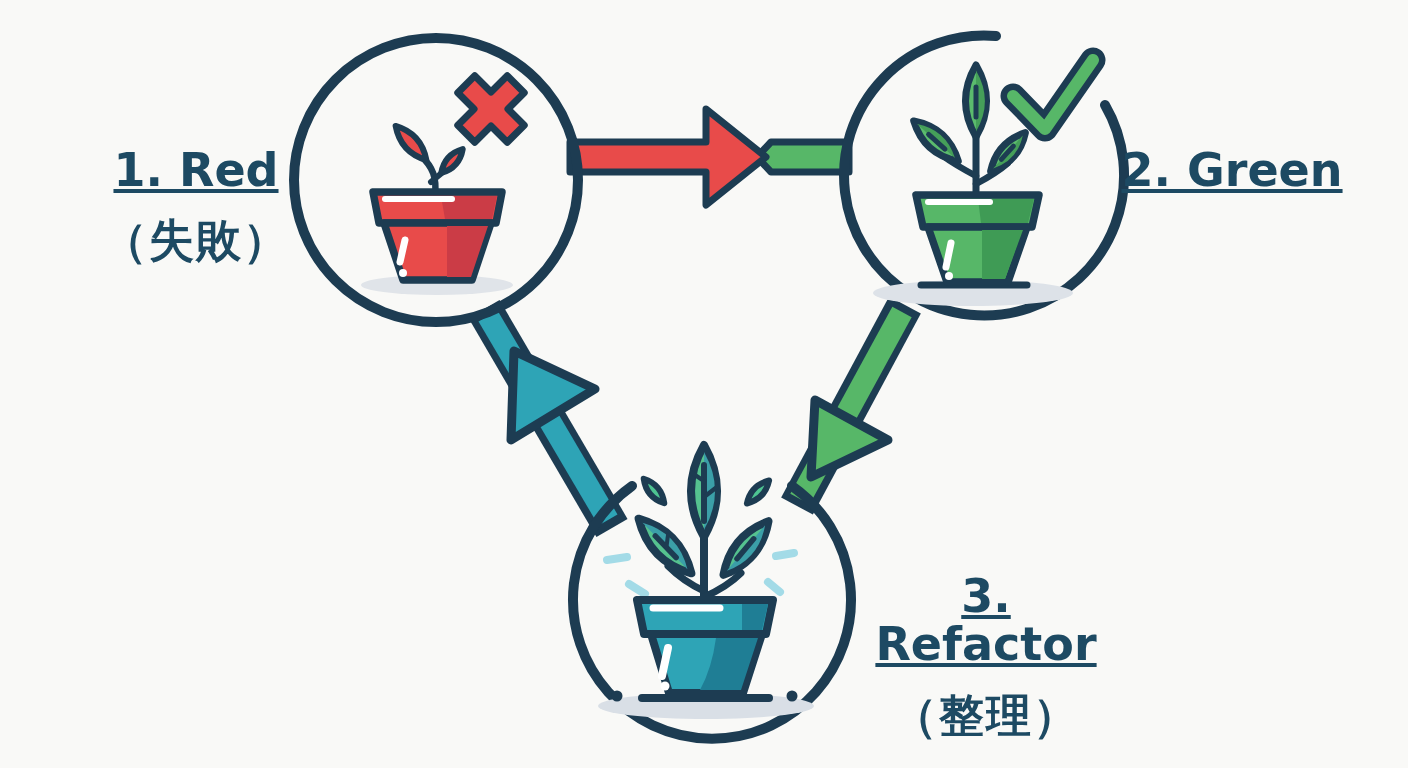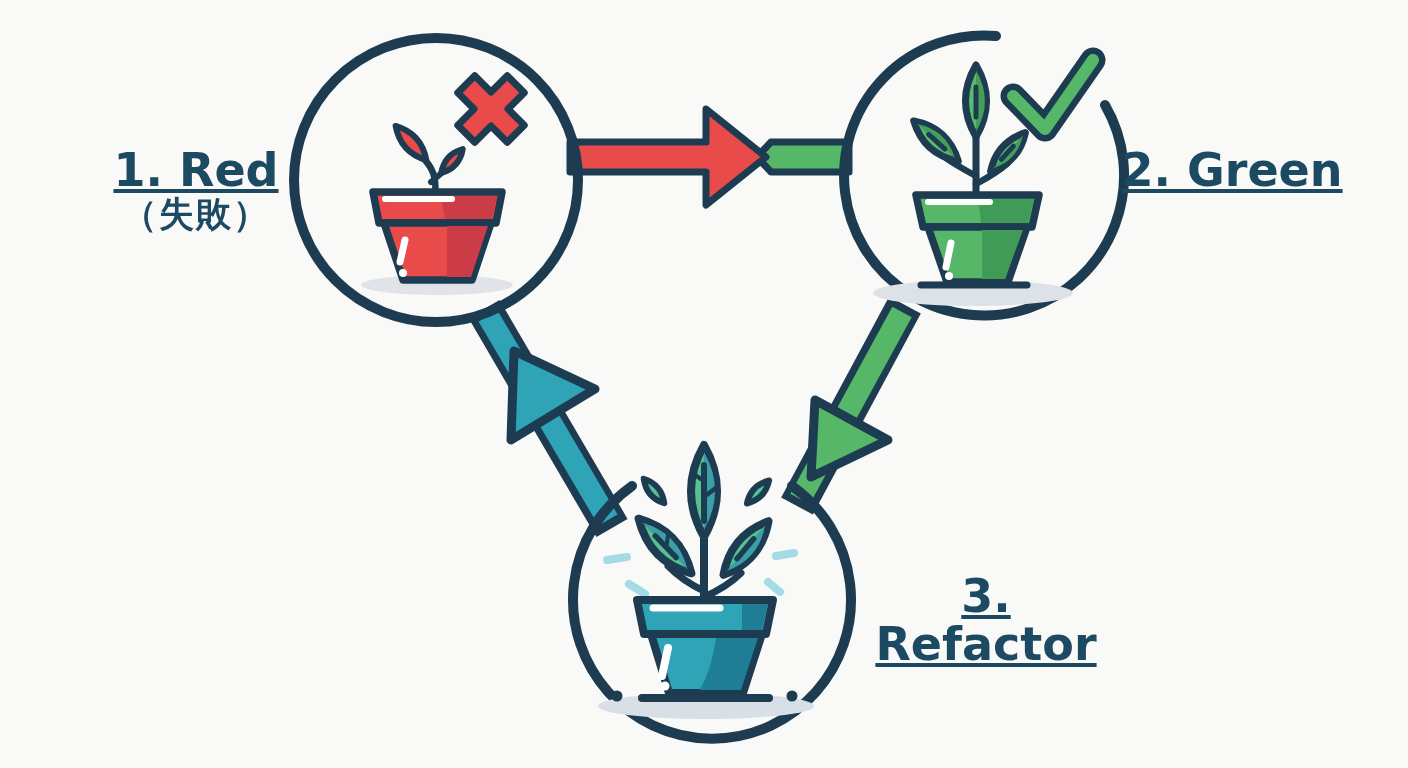--- a/index.html
+++ b/index.html
@@ -9,21 +9,21 @@
     font-family:"DejaVu Sans","Liberation Sans",sans-serif;
     position:relative;overflow:hidden;
   }
   .canvas{position:absolute;inset:0;}
   svg{position:absolute;left:0;top:0;}
   .node-label{
     position:absolute;width:272px;text-align:center;
     color:#1d4a63;font-weight:700;line-height:1.05;
   }
   .node-label .en{font-size:46px;letter-spacing:0px;text-decoration:underline;}
-  .node-label .ja{font-size:35px;margin-top:2px;letter-spacing:2px;}
+  .node-label .ja{font-size:45px;margin-top:23px;letter-spacing:2px;}
   #label-red{left:60px;top:146px;}
   #label-green{left:1096px;top:146px;}
   #label-refactor{left:850px;top:572px;}
 </style>
 </head>
 <body>
 
 <div class="canvas">
 
 <svg width="1408" height="768" viewBox="0 0 1408 768">
@@ -179,15 +179,16 @@
   <div class="en">1. Red</div>
   <div class="ja">（失敗）</div>
 </div>
 
 <div class="node-label" id="label-green">
   <div class="en">2. Green</div>
 </div>
 
 <div class="node-label" id="label-refactor">
   <div class="en">3. Refactor</div>
+  <div class="ja">（整理）</div>
 </div>
 
 </div>
 
 </body></html>

